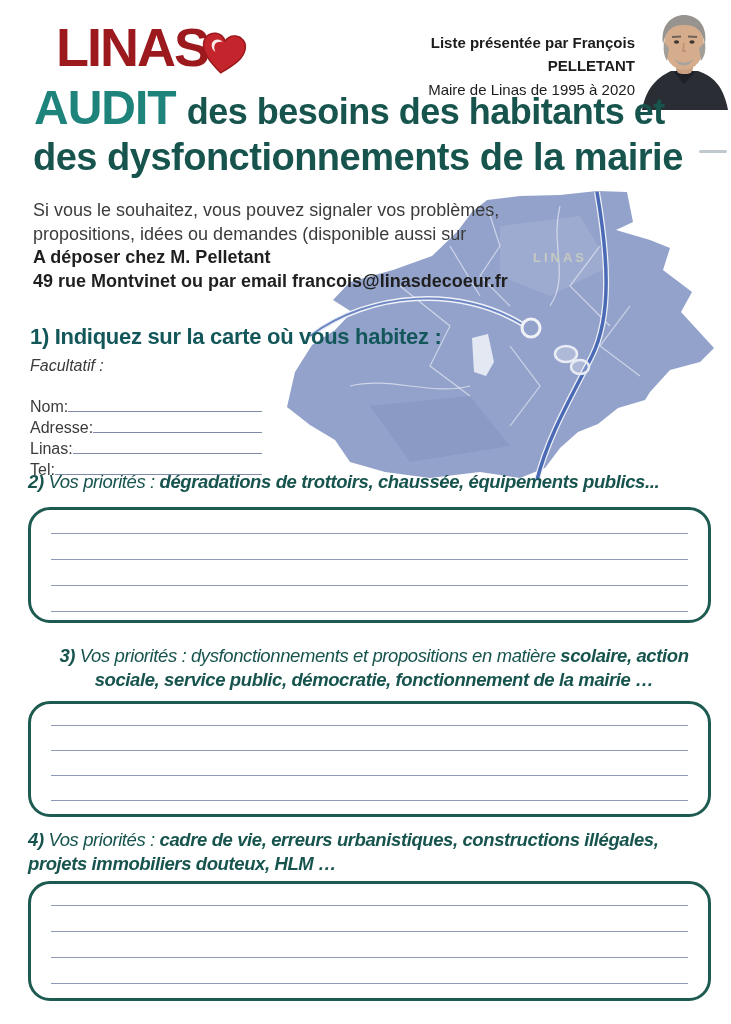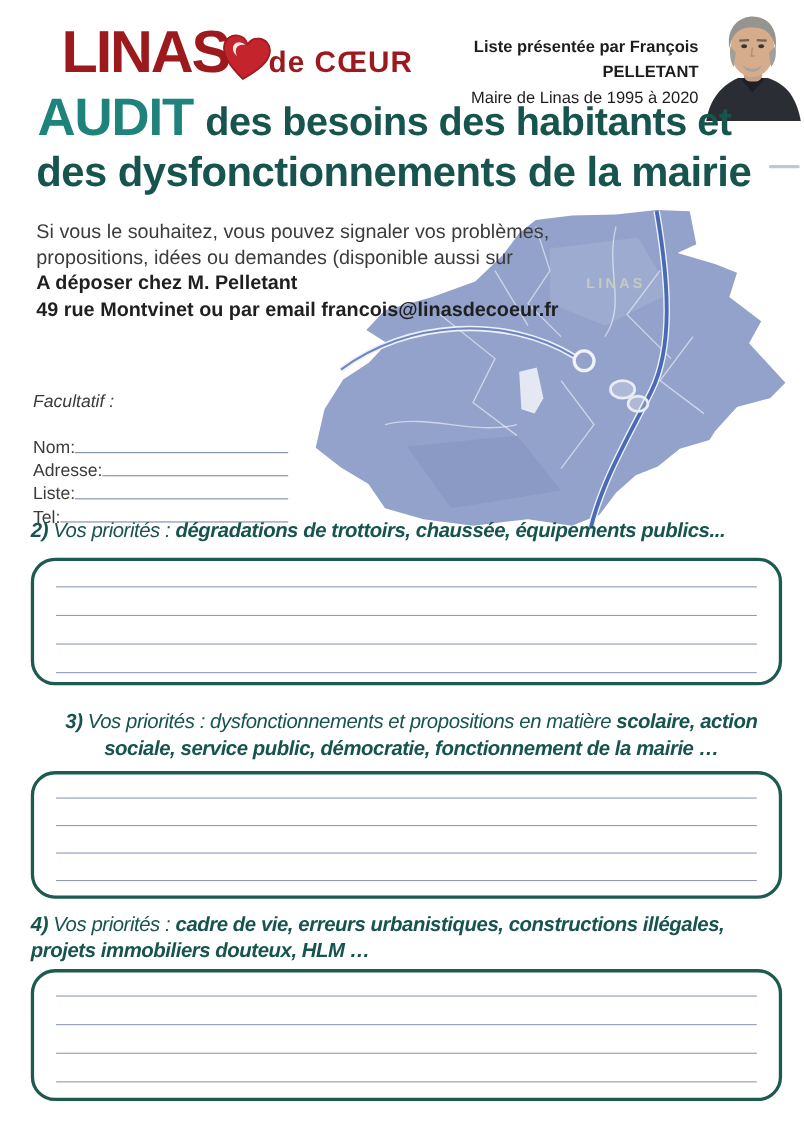--- a/index.html
+++ b/index.html
@@ -97,21 +97,20 @@
   </svg>
 
   <div class="logo">
     <span class="brand">LINAS</span>
     <span class="heart">
       <svg width="46" height="42" viewBox="0 0 46 42" xmlns="http://www.w3.org/2000/svg">
         <path d="M23 40 C10 30 2 22 2 12.5 C2 5.5 7.5 1.5 13 1.5 C17.5 1.5 21 4 23 8 C25 4 28.5 1.5 33 1.5 C38.5 1.5 44 5.5 44 12.5 C44 22 36 30 23 40 Z" fill="#c4242c" stroke="#9c191d" stroke-width="1.5"></path>
         <path d="M21 9 C17 6 12 7 10.5 11 C9.5 14 11 18 15 20 C12.5 16.5 12.5 12.5 15 10.5 C17 9 19.5 9 21 9 Z" fill="#ffffff" opacity="0.9"></path>
       </svg>
     </span>
-    <span class="brand-suffix">de CŒUR</span>
   </div>
 
   <div class="presenter">
     <div class="l1">Liste présentée par François PELLETANT</div>
     <div class="l2">Maire de Linas de 1995 à 2020</div>
   </div>
 
   <svg class="photo" viewBox="0 0 93 98" xmlns="http://www.w3.org/2000/svg">
     <path d="M4,98 C8,74 22,64 33,59 L60,59 C74,64 85,72 90,98 Z" fill="#2a2d34"></path>
     <path d="M36,60 L46,72 L57,60 L52,58 L40,58 Z" fill="#1d2026"></path>
@@ -138,32 +137,33 @@
   <div class="title-line2">des dysfonctionnements de la mairie</div>
   <div class="dash"></div>
 
   <div class="intro">
     <div>Si vous le souhaitez, vous pouvez signaler vos problèmes,</div>
     <div>propositions, idées ou demandes (disponible aussi sur</div>
     <div class="bold">A déposer chez M. Pelletant</div>
     <div class="bold">49 rue Montvinet ou par email francois@linasdecoeur.fr</div>
   </div>
 
+  <div class="s1-heading">1) Indiquez sur la carte où vous habitez :</div>
   <div class="form">
     <div class="optional">Facultatif :</div>
     <div class="field-row">
       <span class="flabel">Nom:</span>
       <span class="fline"></span>
     </div>
     <div class="field-row">
       <span class="flabel">Adresse:</span>
       <span class="fline"></span>
     </div>
     <div class="field-row">
-      <span class="flabel">Liste:</span>
+      <span class="flabel">Linas:</span>
       <span class="fline"></span>
     </div>
     <div class="field-row">
       <span class="flabel">Tel:</span>
       <span class="fline"></span>
     </div>
   </div>
 
   <div class="prio p2"><span class="num">2)</span><span> Vos priorités : </span><span class="bold">dégradations de trottoirs, chaussée, équipements publics...</span></div>
   <div class="abox b2">

